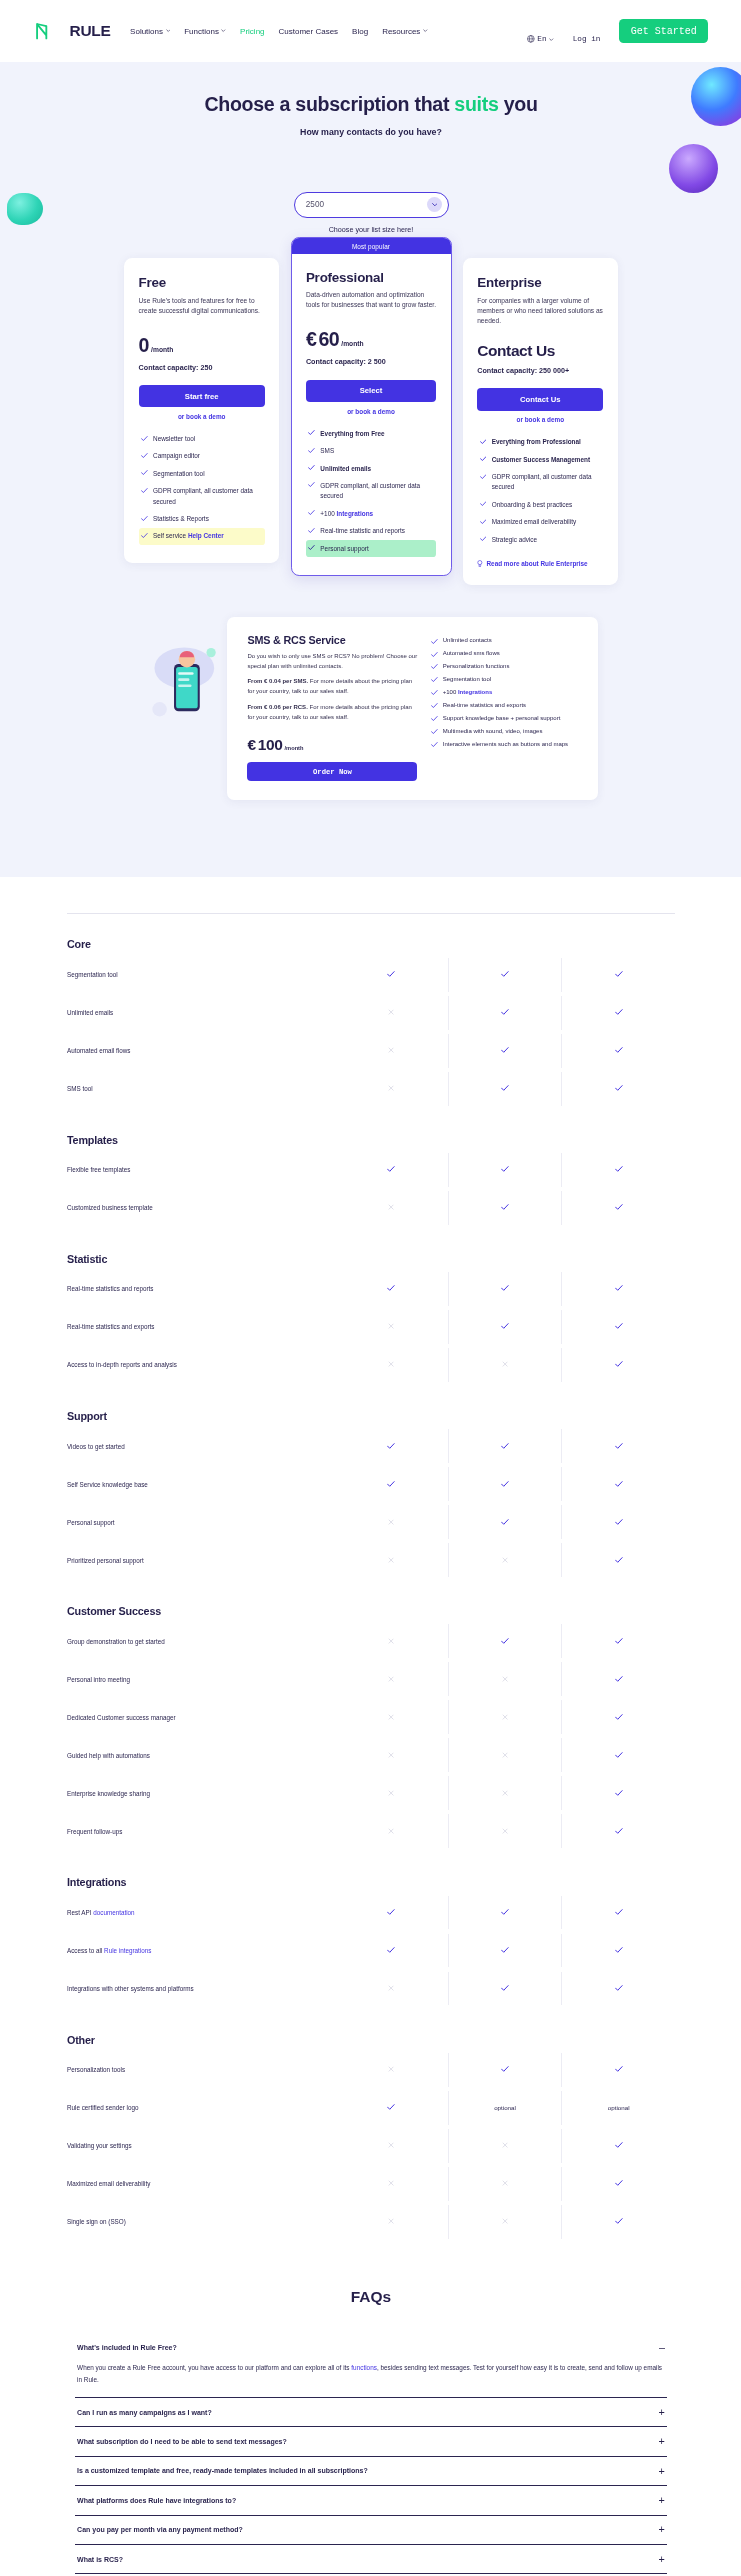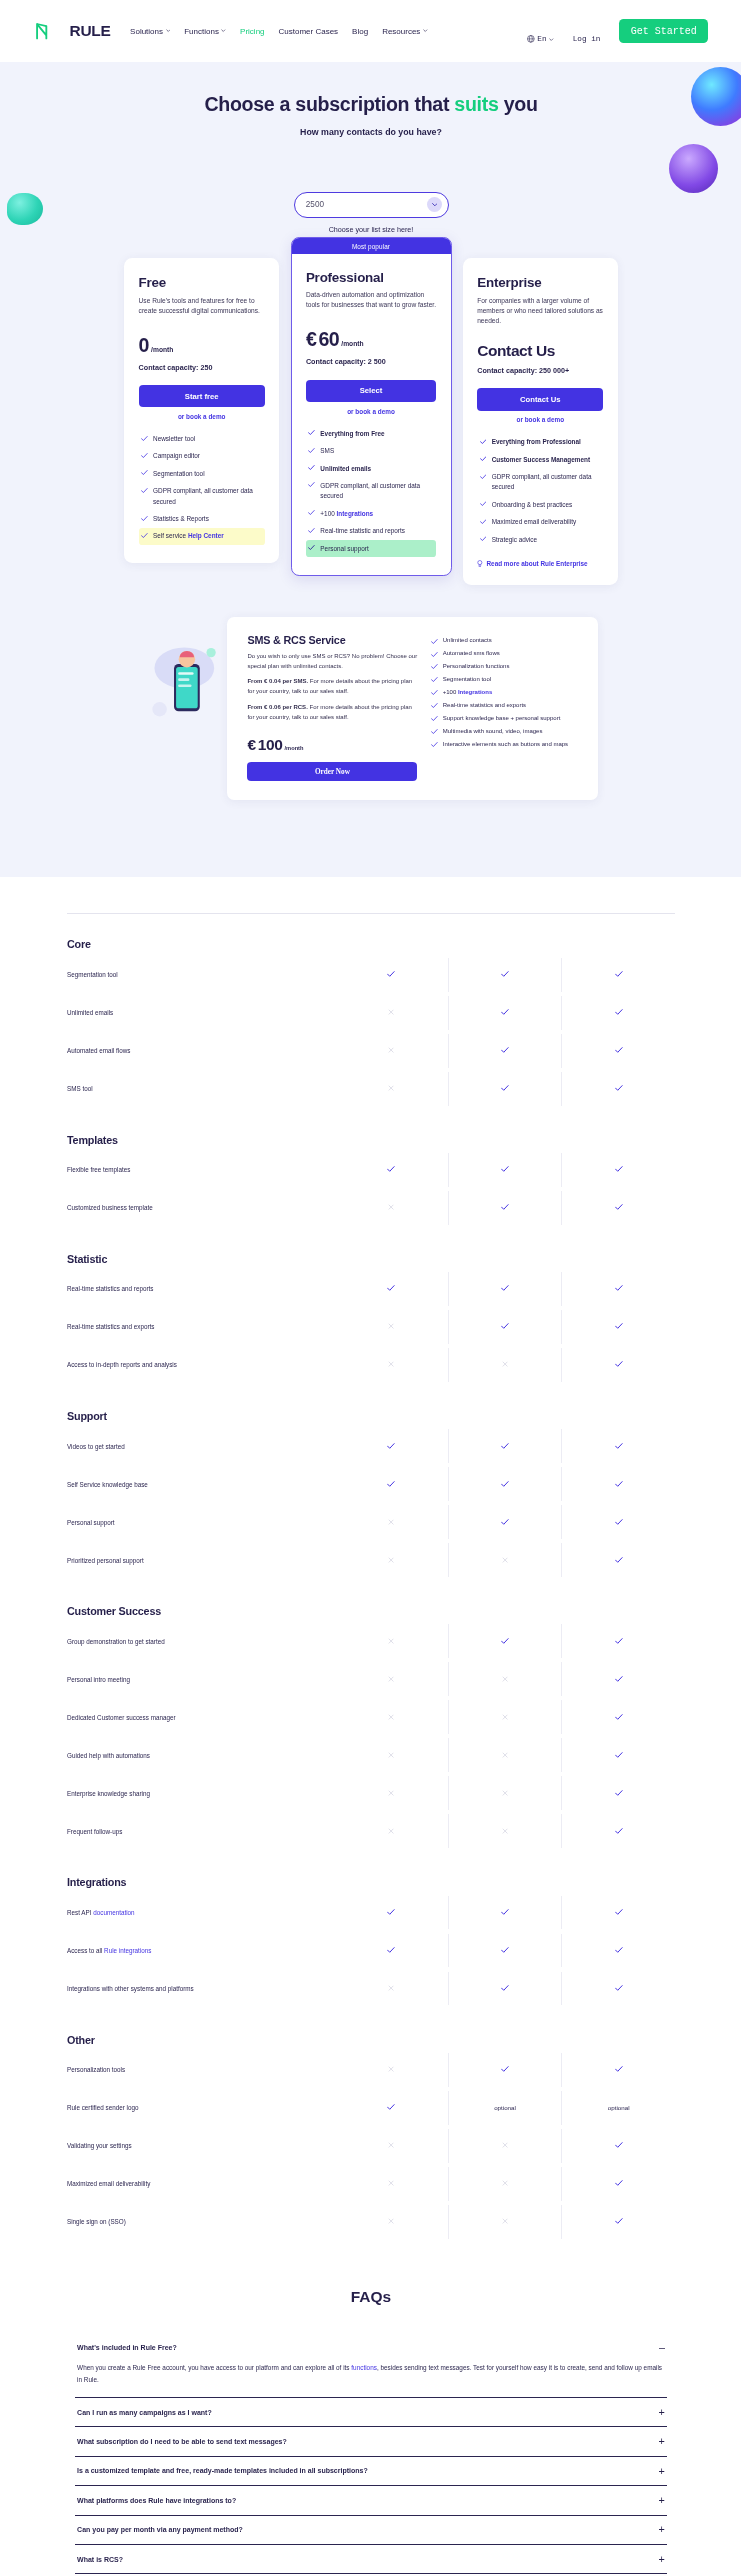--- a/index.html
+++ b/index.html
@@ -112,21 +112,21 @@
   }
   .sms-left { width:170px; }
   .sms-card h3 { font-size:10.8px; font-weight:600; letter-spacing:-0.2px; }
   .sms-p { font-size:6px; line-height:1.65; margin-top:5.7px; color:#35304f; }
   .sms-p b { font-weight:700; }
   .sms-price { margin-top:13.4px; display:flex; align-items:baseline; gap:2.1px; }
   .sms-price .big { font-size:15.5px; font-weight:800; letter-spacing:-0.4px; }
   .sms-price .per { font-size:5.7px; font-weight:700; }
   .order-btn { width:100%; margin-top:8.2px; background:#4333E2; color:#fff; border:none;
     border-radius:4.1px; padding:5.7px 0; font-size:7.2px; font-weight:700;
-    font-family:Liberation Serif, serif; cursor:pointer; }
+    font-family:Liberation Mono, monospace; cursor:pointer; }
   .sms-right { flex:1; }
   .sms-feat { display:flex; gap:4.6px; font-size:6px; align-items:flex-start;
     padding:3.1px 0; color:#251F4A; }
   .sms-feat .lnk { color:#4333E2; font-weight:700; }
   
   .features-sec { background:#fff; padding:36px 0 20.6px; }
   .feat-container { width:608px; margin:0 auto; }
   .feat-head { display:flex; align-items:flex-end; padding-bottom:11.3px; }
   .feat-title { font-size:14.4px; font-weight:700; letter-spacing:-0.3px; flex:0 0 268px; padding-bottom:2.1px;}
   .feat-cols { display:flex; flex:1; }

